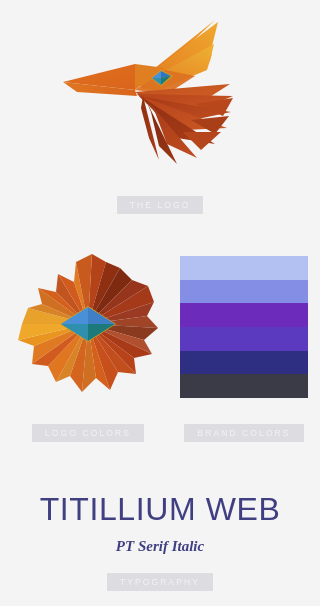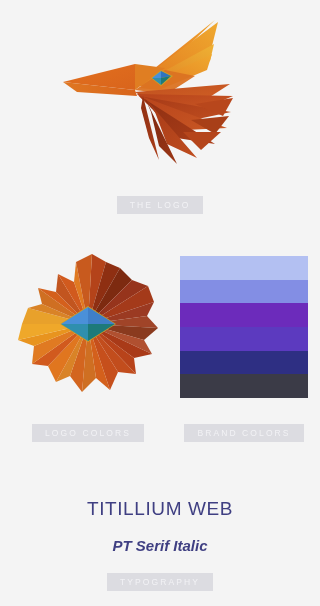--- a/index.html
+++ b/index.html
@@ -109,30 +109,30 @@
   .type-section {
     position: absolute;
     left: 0;
     top: 470px;
     width: 320px;
     height: 136px;
   }
   .type-primary {
     text-align: center;
     font-family: "Liberation Sans", sans-serif;
-    font-size: 19px;
+    font-size: 32px;
     font-weight: 400;
     letter-spacing: 0.6px;
     color: #3f3f82;
     margin: 24px 0 0 0;
     line-height: 30px;
   }
   .type-secondary {
     text-align: center;
-    font-family: Liberation Sans, sans-serif;
+    font-family: Liberation Serif, serif;
     font-style: italic;
     font-size: 15px;
     font-weight: 700;
     color: #3f3f82;
     margin: 13px 0 0 0;
     line-height: 18px;
   }
   .type-caption {
     margin-top: 16px;
     width: 320px;

